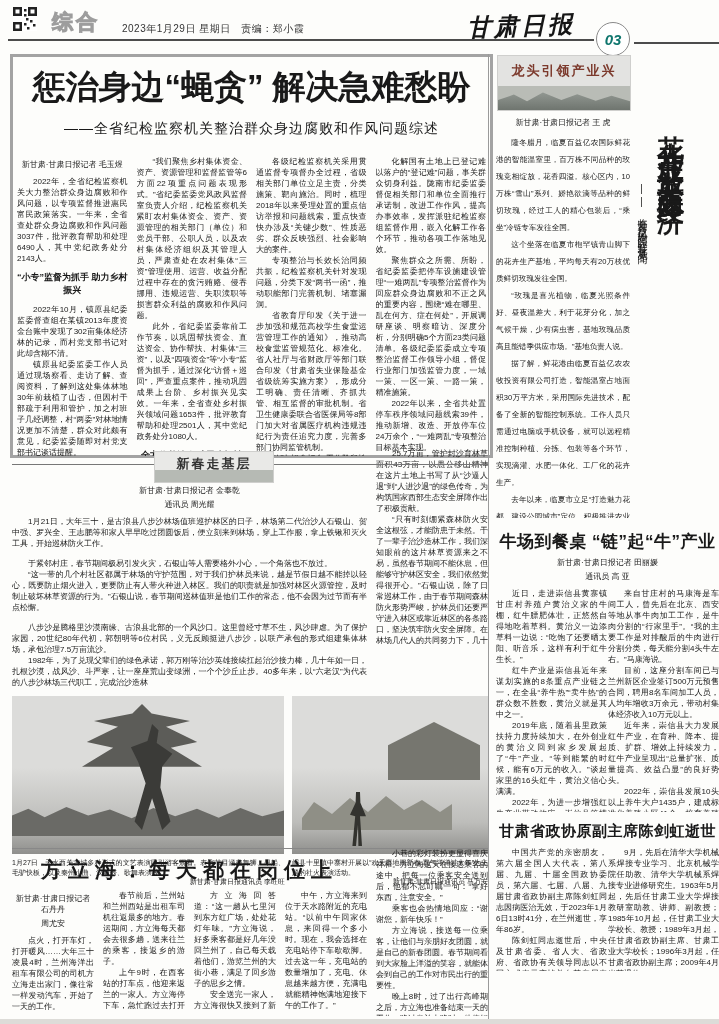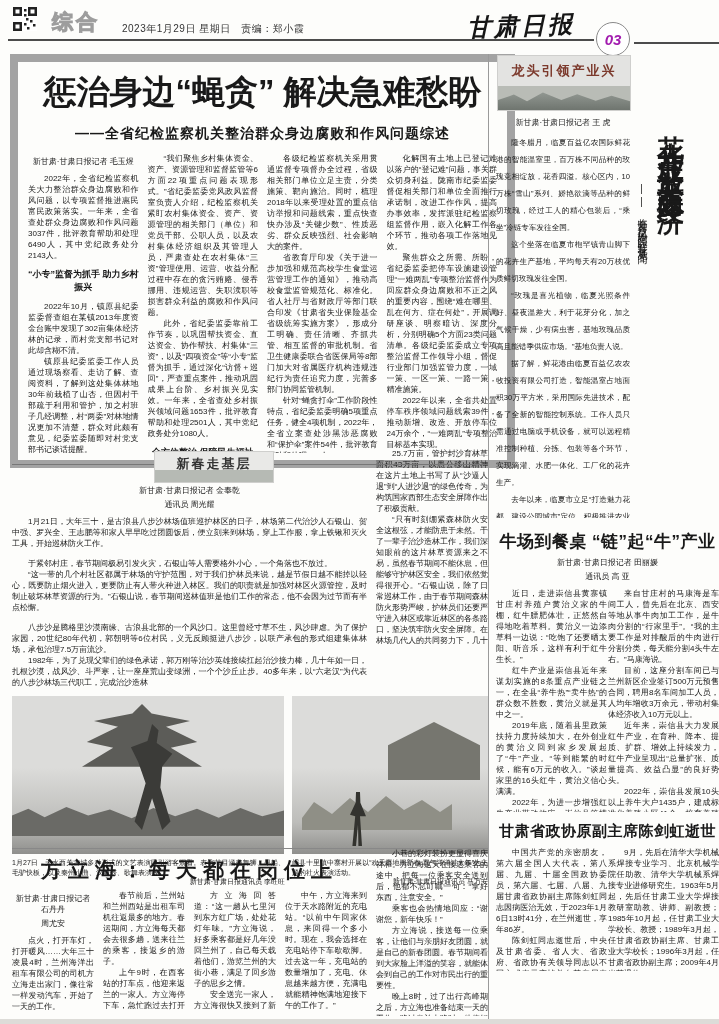--- a/index.html
+++ b/index.html
@@ -8,34 +8,34 @@
   
   .hdr{position:absolute;left:0;top:0;width:583px;height:52px;}
   .qr{position:absolute;left:13px;top:7px;width:24px;height:24px;}
   .section-label{position:absolute;left:52px;top:8px;font-size:21px;font-weight:700;color:#b9b9b9;
         letter-spacing:3px;-webkit-text-stroke:1px #9d9d9d;}
   .dateline{position:absolute;left:122px;top:22px;font-size:10px;color:#333;letter-spacing:.5px;}
   .hrule1{position:absolute;left:8px;top:39px;width:586px;height:2px;background:#4c4c4c;}
   .hrule2{position:absolute;left:634px;top:42px;width:85px;height:1.5px;background:#4c4c4c;}
   .pagenum{position:absolute;left:596px;top:22px;width:32px;height:32px;border:1.6px solid #8a8a8a;
         border-radius:50%;background:#fff;display:flex;align-items:center;justify-content:center;
-        font-size:15px;font-weight:700;color:#a21caf;font-style:italic;}
+        font-size:15px;font-weight:700;color:#0f766e;font-style:italic;}
   .masthead{position:absolute;right:8px;top:10px;font-family:"Liberation Serif","DejaVu Serif",serif;
         font-size:24px;font-weight:700;font-style:italic;letter-spacing:3px;color:#161616;transform:rotate(-2deg);}
   
   p.bp{font-size:8px;line-height:11px;margin:0;text-align:justify;text-indent:2em;}
   h4.subhead{font-size:9px;font-weight:700;text-align:center;margin:7px 0;}
   .byline{font-size:8px;text-align:center;margin:3px 0 6px;color:#222;}
   .col{overflow:hidden;}
   
-  .lead{position:absolute;left:10px;top:54px;width:469px;height:390px;border:8px solid #a3a3a3;
-        background:#fdfdfb;padding:4px 10px;box-sizing:content-box;}
+  .lead{position:absolute;left:10px;top:54px;width:469px;height:390px;border:3px solid #a3a3a3;
+        background:#fdfdfb;padding:4px 4px;box-sizing:content-box;}
   .lead h1{margin:4px 0 0;text-align:center;font-size:33px;font-weight:900;letter-spacing:0px;
         font-family:"Liberation Sans",sans-serif;}
-  .lead .sub{margin:10px auto 10px;text-align:center;font-size:14px;font-weight:700;letter-spacing:1px;}
+  .lead .sub{margin:10px auto 18px;text-align:center;font-size:14px;font-weight:400;letter-spacing:1px;}
   .lead .cols{display:flex;gap:9px;margin-top:8px;}
   .lead .col{flex:1;height:300px;}
   
   .vdiv{position:absolute;left:488px;top:54px;width:1px;height:966px;background:#9a9a9a;}
   .rail{position:absolute;left:496px;top:54px;width:223px;height:966px;}
   .banner-flower{width:132px;height:54px;margin:2px 0 4px 2px;position:relative;
         background:linear-gradient(#e3e3e1 0 55%,#b9bcb6 55% 100%);box-shadow:0 0 0 1px #cfcfcd;}
   .banner-flower .bt{position:absolute;top:6px;width:100%;text-align:center;font-size:13px;font-weight:700;
         color:#7c3a2c;letter-spacing:2px;}
   .banner-flower .sky{position:absolute;bottom:0;left:0;width:100%;height:22px;
@@ -147,20 +147,21 @@
       <div class="col">
           <div>
             <p class="bp">“我们聚焦乡村集体资金、资产、资源管理和监督监管等6方面22项重点问题表现形式。”省纪委监委党风政风监督室负责人介绍，纪检监察机关紧盯农村集体资金、资产、资源管理的相关部门（单位）和党员干部、公职人员，以及农村集体经济组织及其管理人员，严肃查处在农村集体“三资”管理使用、运营、收益分配过程中存在的贪污贿赂、侵吞挪用、违规运营、失职渎职等损害群众利益的腐败和作风问题。</p>
             <p class="bp">此外，省纪委监委靠前工作节奏，以巩固帮扶资金、直达资金、协作帮扶、村集体“三资”，以及“四项资金”等“小专”监督为抓手，通过深化“访督＋巡回”，严查重点案件，推动巩固成果上台阶、乡村振兴见实效。一年来，全省查处乡村振兴领域问题1653件，批评教育帮助和处理2501人，其中党纪政务处分1080人。</p>
             <h4 class="subhead">全方位整治 保障民生福祉</h4>
           </div>
         </div>
       <div class="col">
           <div>
             <p class="bp">各级纪检监察机关采用贯通监督专项督办全过程，省级相关部门单位立足主责，分类施策、靶向施治。同时，梳理2018年以来受理处置的重点信访举报和问题线索，重点快查快办涉及“关键少数”、性质恶劣、群众反映强烈、社会影响大的案件。</p>
+            <p class="bp">专项整治与长效长治同频共振，纪检监察机关针对发现问题，分类下发“两书一函”，推动职能部门完善机制、堵塞漏洞。</p>
             <p class="bp">省教育厅印发《关于进一步加强和规范高校学生食堂运营管理工作的通知》，推动高校食堂监管规范化、标准化。省人社厅与省财政厅等部门联合印发《甘肃省失业保险基金省级统筹实施方案》，形成分工明确、责任清晰、齐抓共管、相互监督的审批机制。省卫生健康委联合省医保局等8部门加大对省属医疗机构违规违纪行为责任追究力度，完善多部门协同监管机制。</p>
             <p class="bp">针对“蝇贪打伞”工作阶段性特点，省纪委监委明确5项重点任务，健全4项机制，2022年，全省立案查处涉黑涉恶腐败和“保护伞”案件54件，批评教育帮助和处理164人。</p>
           </div>
         </div>
       <div class="col">
           <div>
             <p class="bp">化解国有土地上已登记难以落户的“登记难”问题，事关群众切身利益。陇南市纪委监委督促相关部门和单位全面推行承诺制，改进工作作风，提高办事效率，发挥派驻纪检监察组监督作用，嵌入化解工作各个环节，推动各项工作落地见效。</p>
             <p class="bp">聚焦群众之所需、所盼，省纪委监委把停车设施建设管理“一难两乱”专项整治监督作为回应群众身边腐败和不正之风的重要内容，围绕“难在哪里、乱在何方、症在何处”，开展调研座谈、明察暗访、深度分析，分别明确5个方面23类问题清单。各级纪委监委成立专项整治监督工作领导小组，督促行业部门加强监管力度，一域一策、一区一策、一路一策，精准施策。</p>
             <p class="bp">2022年以来，全省共处置停车秩序领域问题线索39件，推动新增、改造、开放停车位24万余个，“一难两乱”专项整治目标基本实现。</p>
           </div>

